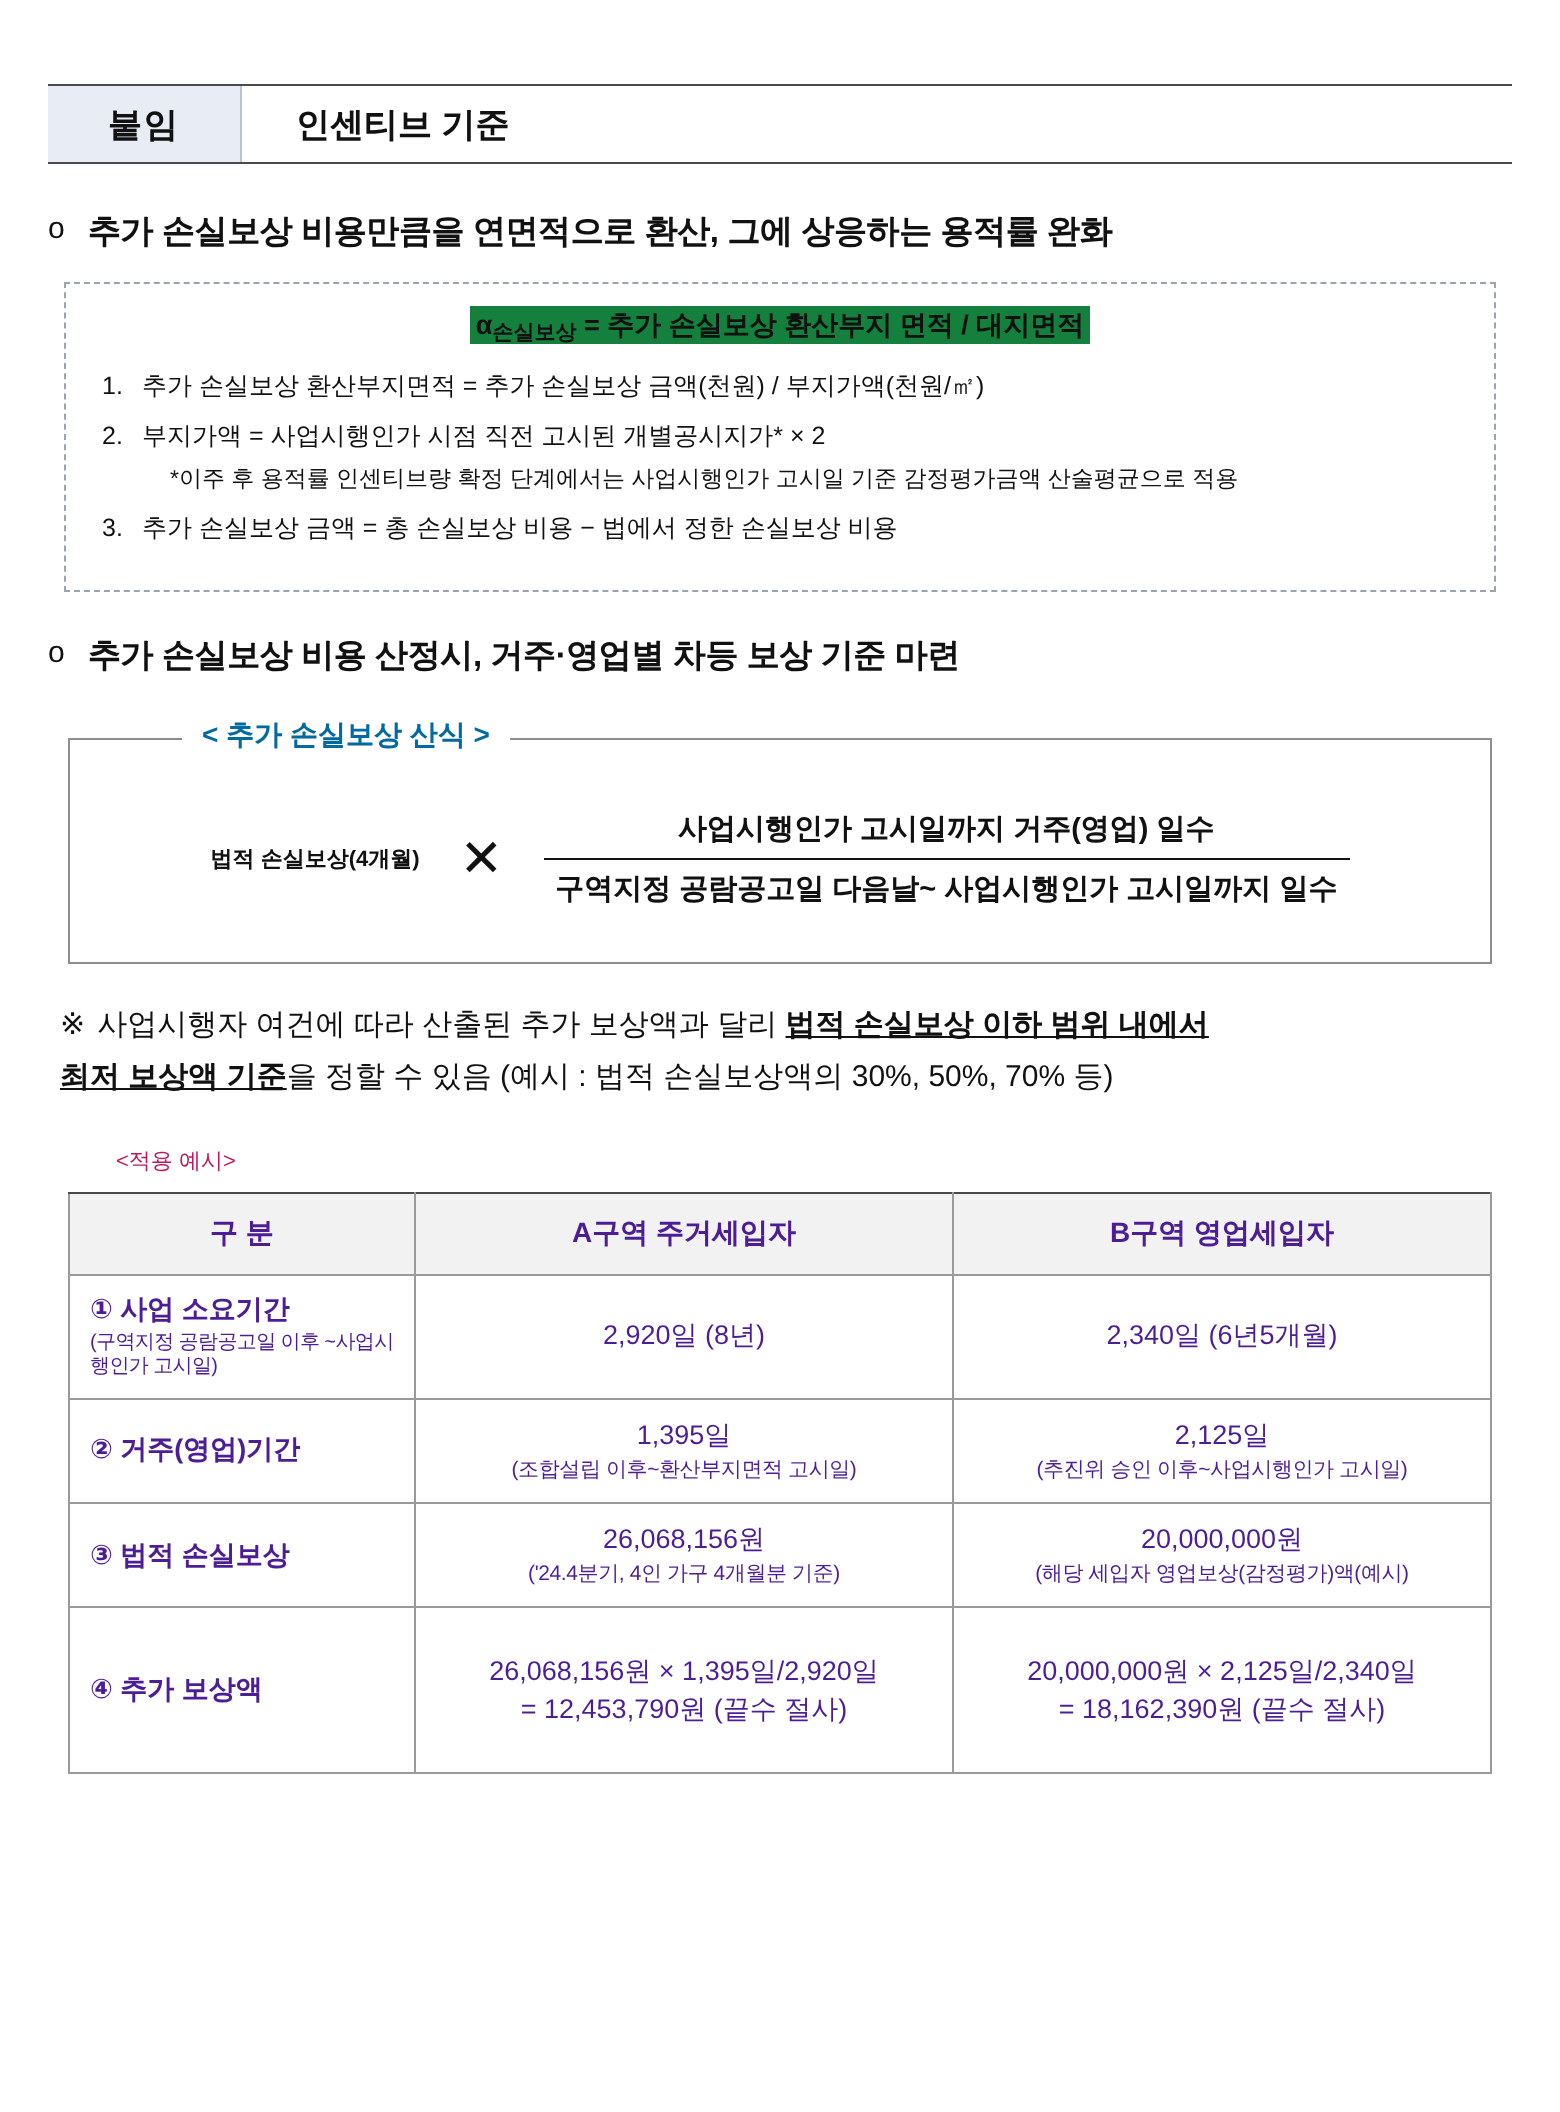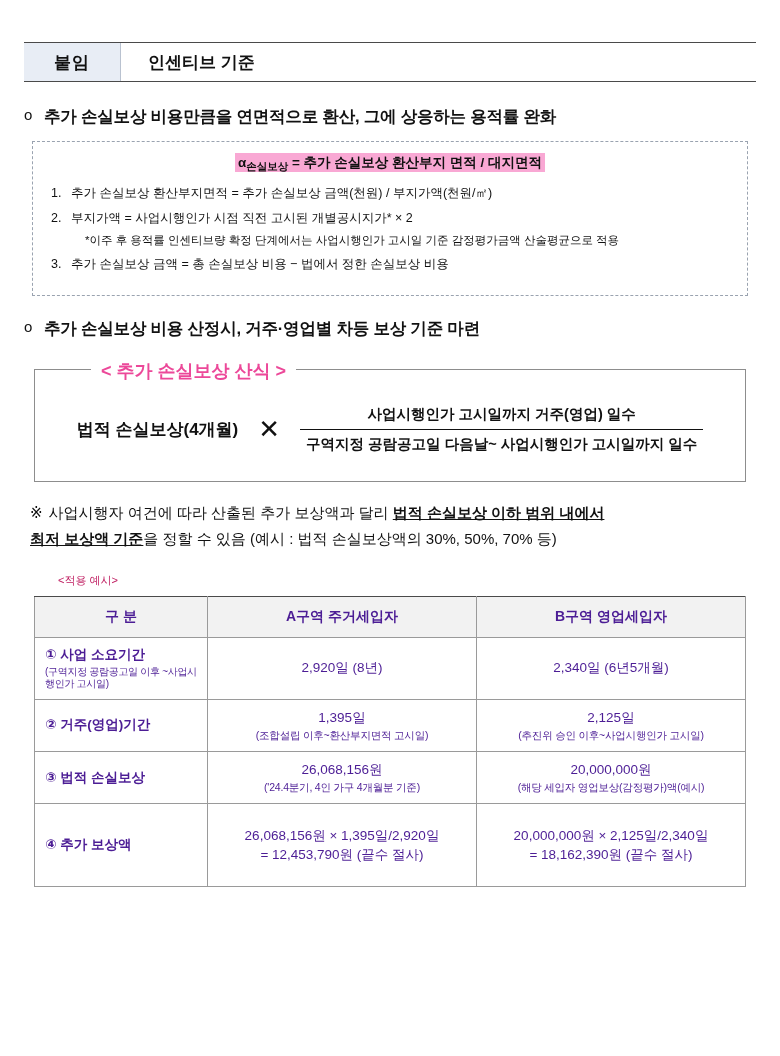--- a/index.html
+++ b/index.html
@@ -102,21 +102,21 @@
     background: #fff;
   }
   .def-head {
     text-align: center;
     font-size: 13.5px;
     font-weight: bold;
     color: #111;
     margin-bottom: 12px;
   }
   .def-head .hl {
-    background: #f9a8d4;
+    background: #15803d;
     padding: 2px 3px;
   }
   ol.def-list {
     margin: 0;
     padding: 0 0 0 4px;
     list-style: none;
     font-size: 12.5px;
     color: #111;
   }
   ol.def-list li {
@@ -146,32 +146,32 @@
     border: 1px solid #8d8d8d;
     padding: 30px 18px 22px 18px;
     position: relative;
   }
   .calc-legend {
     position: absolute;
     top: -11px;
     left: 56px;
     background: #fff;
     padding: 0 10px;
-    font-size: 18px;
-    font-weight: bold;
-    color: #ec4899;
+    font-size: 14px;
+    font-weight: bold;
+    color: #0369a1;
   }
   .calc-row {
     display: flex;
     align-items: center;
     justify-content: center;
     gap: 18px;
   }
   .calc-left {
-    font-size: 17px;
+    font-size: 11px;
     font-weight: bold;
     color: #111;
     white-space: nowrap;
   }
   .calc-times {
     font-size: 26px;
     color: #111;
     font-weight: 300;
     line-height: 1;
     padding: 0 2px;

